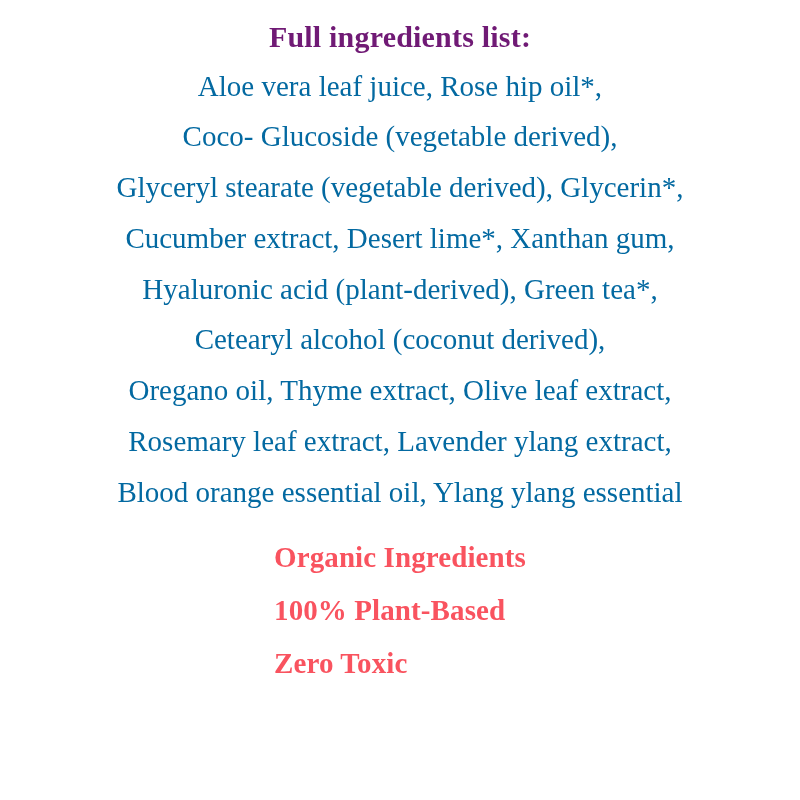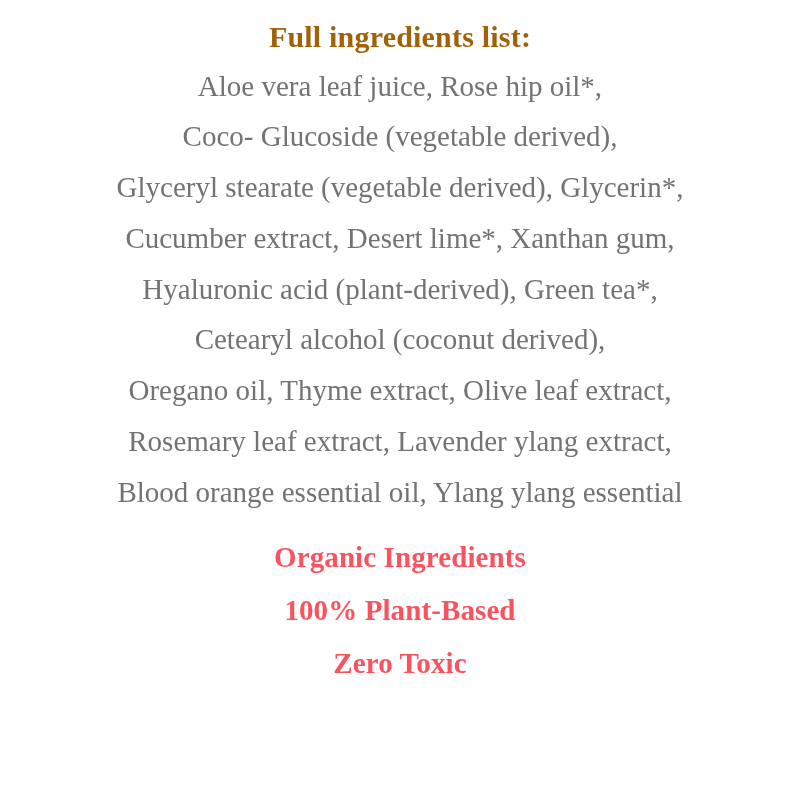--- a/index.html
+++ b/index.html
@@ -17,44 +17,44 @@
     width: 800px;
     height: 800px;
     box-sizing: border-box;
     padding: 16px 20px 10px 20px;
     display: flex;
     flex-direction: column;
     align-items: center;
     justify-content: flex-start;
   }
   .heading {
-    color: #a16207;
+    color: #701a75;
     font-size: 30px;
     font-weight: bold;
     line-height: 1.42;
     text-align: center;
     letter-spacing: 0.2px;
   }
   .ingredients {
-    color: #737373;
+    color: #0369a1;
     font-size: 29px;
     line-height: 1.75;
     text-align: center;
     max-width: 740px;
     margin-top: 2px;
   }
   .ingredients .line {
     display: block;
     white-space: nowrap;
   }
   .claims {
     margin-top: 14px;
     display: flex;
     flex-direction: column;
-    align-items: center;
+    align-items: flex-start;
   }
   .claim {
     color: #f9535f;
     font-size: 29px;
     font-weight: bold;
     line-height: 1.82;
     text-align: center;
     letter-spacing: 0.1px;
   }
 </style>

